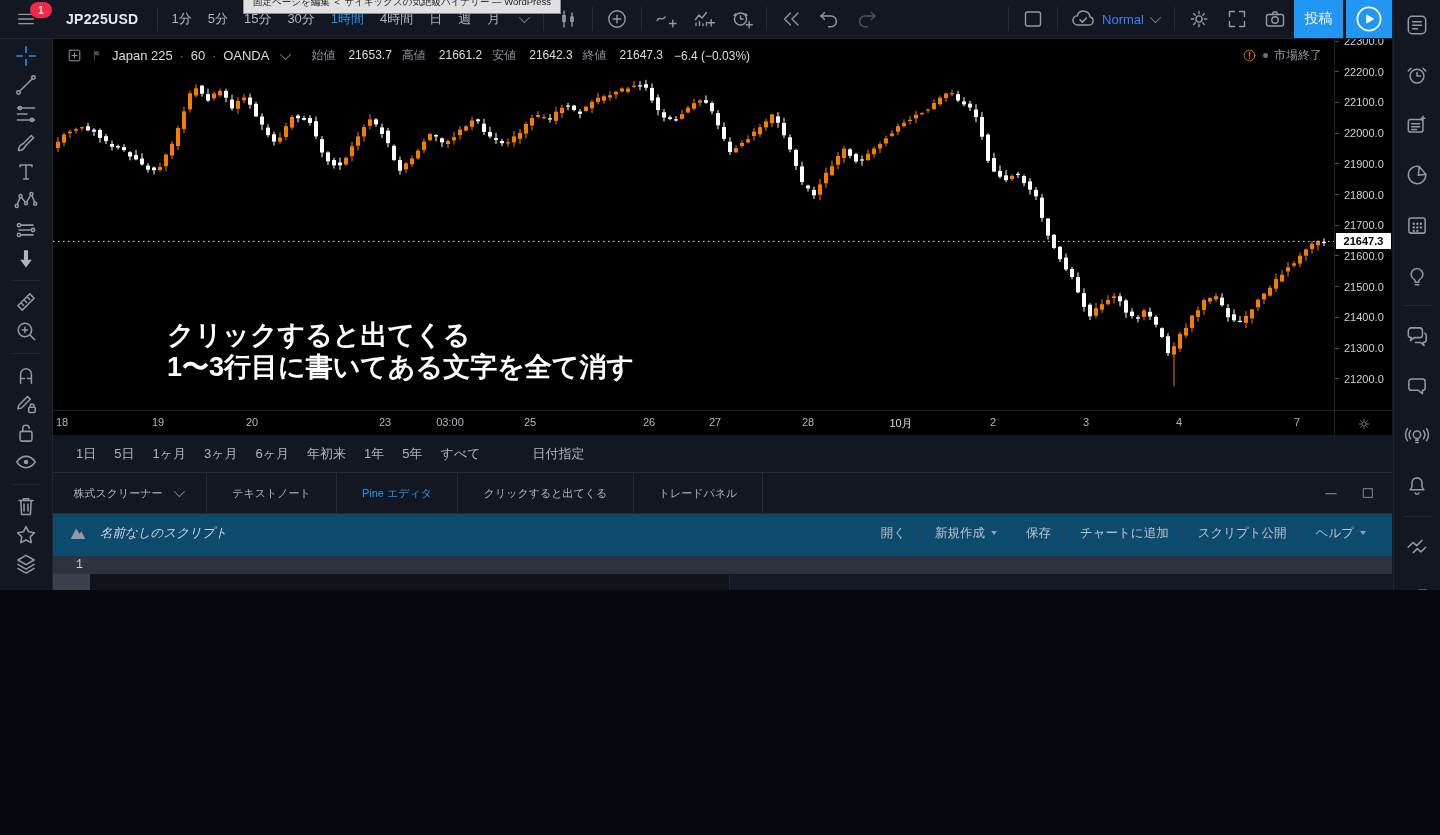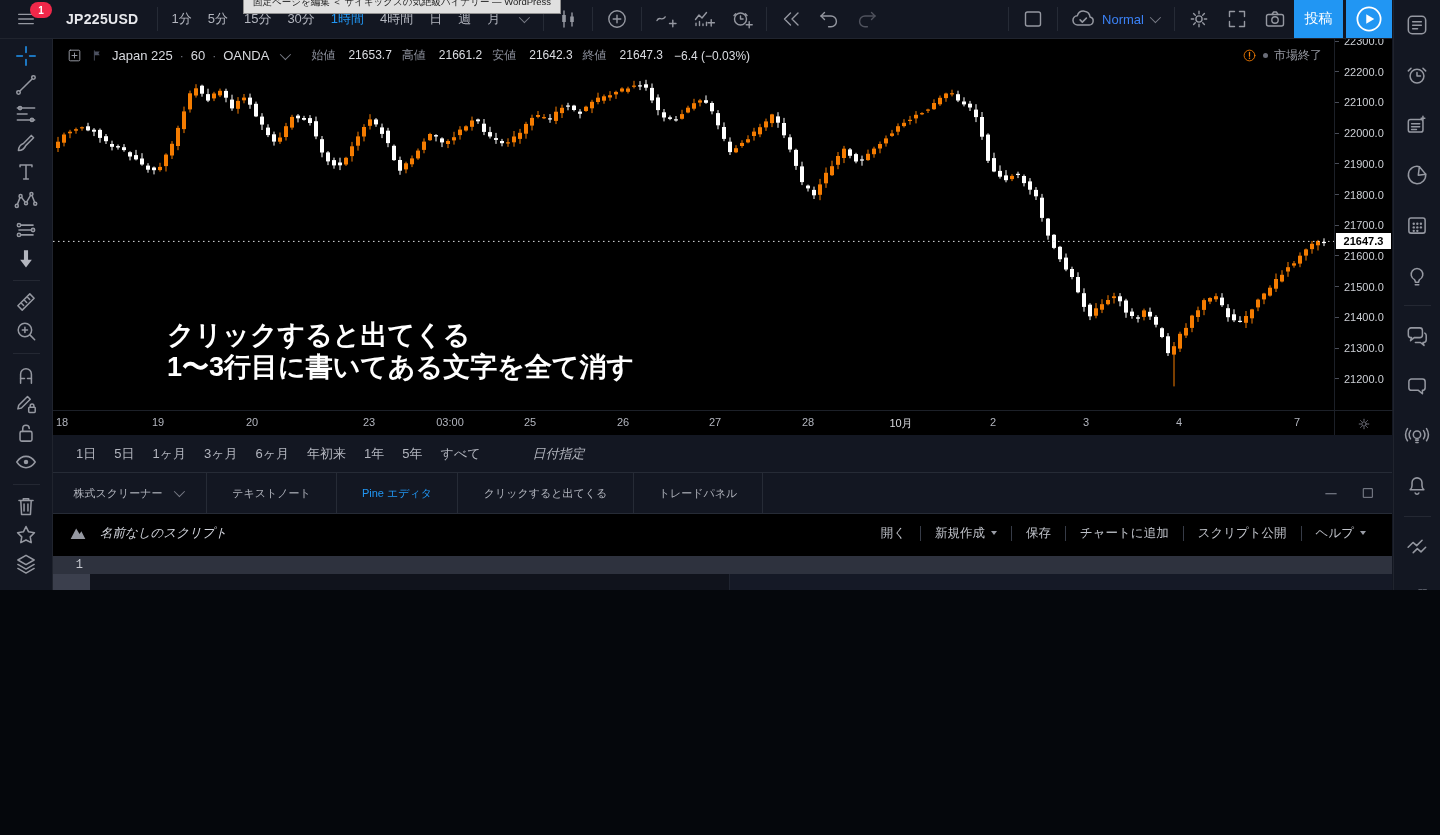--- a/index.html
+++ b/index.html
@@ -70,35 +70,35 @@
               display:flex;align-items:center;justify-content:center;font-weight:bold;z-index:3;}
   .time-scale{position:absolute;left:0;top:372px;width:1281px;height:25px;border-top:1px solid #1c2028;font-size:11px;color:#b2b5be;}
   .tl{position:absolute;top:5px;transform:translateX(-50%);}
   .corner{position:absolute;left:1281px;top:372px;width:58px;height:25px;border-top:1px solid #1c2028;border-left:1px solid #1c2028;
           display:flex;align-items:center;justify-content:center;}
 
   
   .range-row{position:absolute;left:53px;top:435px;width:1339px;height:38px;background:#131722;display:flex;
              align-items:center;font-size:13px;border-bottom:1px solid #262b36;box-sizing:border-box;}
   .rng{padding:0 9px;cursor:pointer;color:#b2b5be;}
-  .daterange{margin-left:34px;cursor:pointer;font-style:italic;}
+  .daterange{margin-left:34px;cursor:pointer;}
   .rr-right{margin-left:auto;display:flex;align-items:center;padding-right:12px;gap:18px;}
   .rclock{color:#b2b5be;cursor:pointer;}
   .vline{width:1px;height:20px;background:#262b36;}
 
   
   .tabs-row{position:absolute;left:53px;top:473px;width:1339px;height:41px;background:#131722;display:flex;
             border-bottom:1px solid #262b36;box-sizing:border-box;font-size:11px;}
   .tab{display:flex;align-items:center;justify-content:center;gap:7px;border-right:1px solid #262b36;cursor:pointer;color:#b2b5be;}
   .tab.active{color:#2196f3;}
   .tabs-sp{flex:1;border-right:none;}
   .winbtns{display:flex;align-items:center;gap:20px;padding-right:16px;}
 
   
-  .pine-header{position:absolute;left:53px;top:514px;width:1339px;height:42px;background:#000000;display:flex;
+  .pine-header{position:absolute;left:53px;top:514px;width:1339px;height:42px;background:#0c4a6e;display:flex;
                align-items:center;box-sizing:border-box;padding:0 12px 4px 14px;}
   .script-name{font-size:12.5px;font-style:italic;color:#d1d4dc;margin-left:11px;}
   .pine-menu{margin-left:auto;display:flex;align-items:center;font-size:12.5px;color:#bfc2c9;}
   .pm-item{padding:0 14px;cursor:pointer;display:flex;align-items:center;gap:6px;white-space:nowrap;}
   .pm-sep{width:1px;height:15px;background:#363b47;}
   .tri{width:0;height:0;border-left:3.8px solid transparent;border-right:3.8px solid transparent;border-top:4.6px solid #9a9da6;}
 
   
   .editor{position:absolute;left:53px;top:556px;width:1339px;height:279px;background:#10131c;}
   .active-line{position:absolute;left:0;top:0;right:0;height:18px;background:#2e323e;}
@@ -1043,24 +1043,24 @@
         <div class="pl" style="top: 241.6px;"><i class="tick"></i>21500.0</div>
         <div class="pl" style="top: 272.3px;"><i class="tick"></i>21400.0</div>
         <div class="pl" style="top: 303px;"><i class="tick"></i>21300.0</div>
         <div class="pl" style="top: 333.7px;"><i class="tick"></i>21200.0</div>
         <div class="last-price" style="top: 195.379px;">21647.3</div>
       </div>
     <div class="time-scale" id="time-scale">
         <div class="tl" style="left: 9px;">18</div>
         <div class="tl" style="left: 105px;">19</div>
         <div class="tl" style="left: 199px;">20</div>
-        <div class="tl" style="left: 316px;">23</div>
+        <div class="tl" style="left: 332px;">23</div>
         <div class="tl" style="left: 397px;">03:00</div>
         <div class="tl" style="left: 477px;">25</div>
-        <div class="tl" style="left: 570px;">26</div>
+        <div class="tl" style="left: 596px;">26</div>
         <div class="tl" style="left: 662px;">27</div>
         <div class="tl" style="left: 755px;">28</div>
         <div class="tl" style="left: 848px; color: rgb(216, 218, 223);">10月</div>
         <div class="tl" style="left: 940px;">2</div>
         <div class="tl" style="left: 1033px;">3</div>
         <div class="tl" style="left: 1126px;">4</div>
         <div class="tl" style="left: 1244px;">7</div>
       </div>
     <div class="corner">
       <span class="ic" style="color:#787b86">

